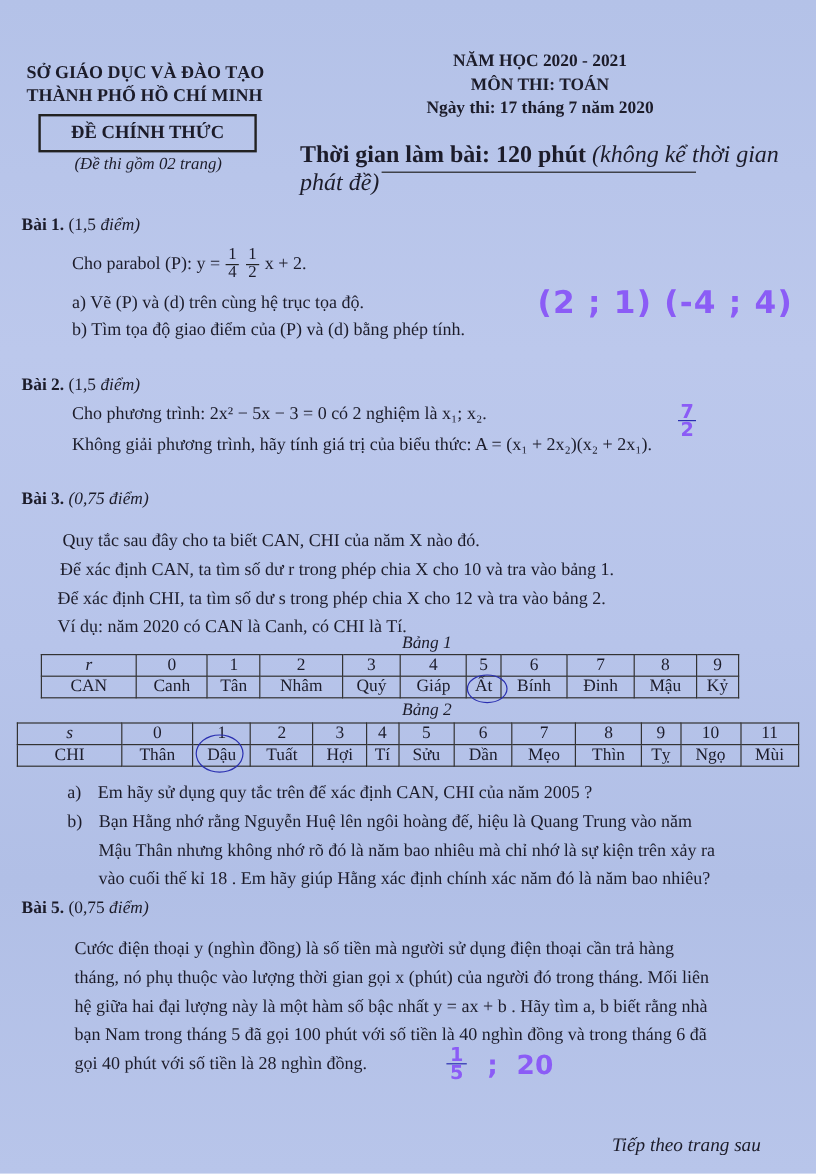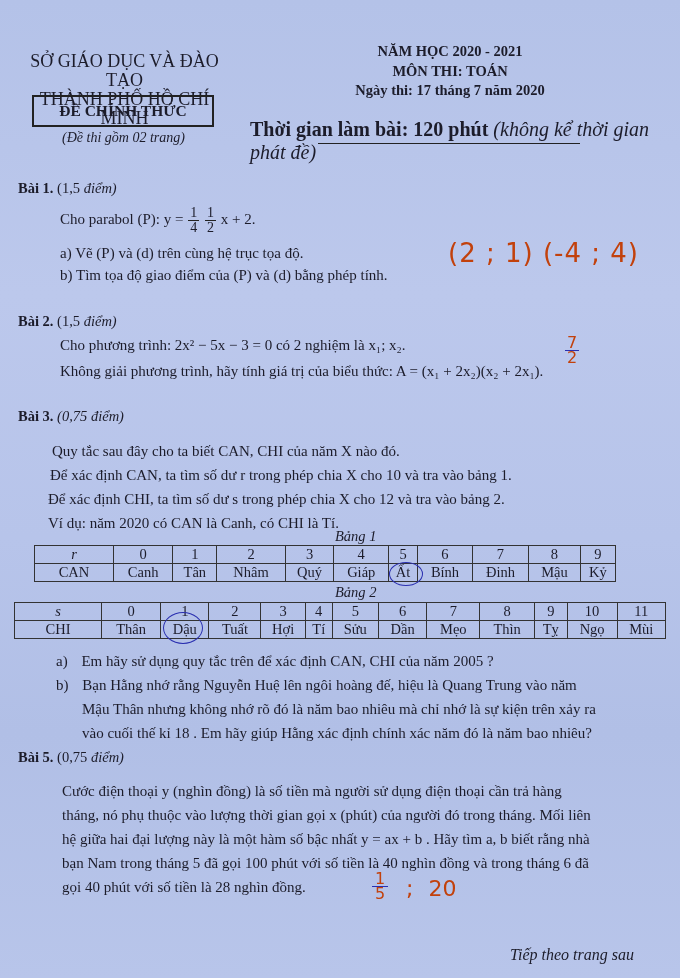--- a/index.html
+++ b/index.html
@@ -6,29 +6,29 @@
   body {
     width: 680px; height: 978px; overflow: hidden;
     background: linear-gradient(180deg, #b4c2e8 0%, #bcc8ec 30%, #b7c4ea 55%, #b1bfe6 75%, #b8c5ea 100%);
     font-family: "Liberation Serif", "DejaVu Serif", serif;
     color: #1c1c2a;
     position: relative;
   }
   .abs { position: absolute; }
   .b { font-weight: bold; }
   .i { font-style: italic; }
-  .hdr-left { left: 22px; top: 52px; width: 205px; text-align: center; font-weight: normal; font-size: 18px; line-height: 19px; }
+  .hdr-left { left: 22px; top: 52px; width: 205px; font-weight: bold; font-size: 15px; line-height: 19px; }
   .hdr-right { left: 230px; top: 42px; width: 440px; text-align: center; font-weight: bold; font-size: 14.5px; line-height: 19.5px; }
   .official-box { left: 32px; top: 95px; width: 178px; height: 28px; border: 2px solid #222; font-weight: bold; font-size: 15.5px; text-align: center; line-height: 28px; }
   .pages-note { left: 26px; top: 130px; width: 195px; text-align: center; font-style: italic; font-size: 14px; }
   .time-line { left: 250px; top: 118px; font-size: 20px; }
   .rule { left: 318px; top: 143px; width: 262px; border-top: 1.5px solid #222; }
   .q-title { font-size: 14.5px; }
   .q-body { font-size: 15px; line-height: 22px; }
-  .hand { color: #c2410c; font-family: "DejaVu Sans", sans-serif; }
+  .hand { color: #8b5cf6; font-family: "DejaVu Sans", sans-serif; font-weight: bold; }
   .frac { display: inline-block; vertical-align: middle; text-align: center; line-height: 14px; font-size: 14px; margin: 0 1px; }
   .frac span { display: block; }
   .frac .num { border-bottom: 1px solid #222; padding: 0 2px; }
   .m { }
   table.lunar { border-collapse: collapse; font-size: 14.5px; background: transparent; }
   table.lunar td { border: 1.5px solid #333; text-align: center; padding: 0; height: 17px; line-height: 17px; }
   .table-caption { font-style: italic; font-size: 14.5px; }
   .circle { position: absolute; border: 1.5px solid #2a2fb0; border-radius: 50%; }
 </style>
 </head>

